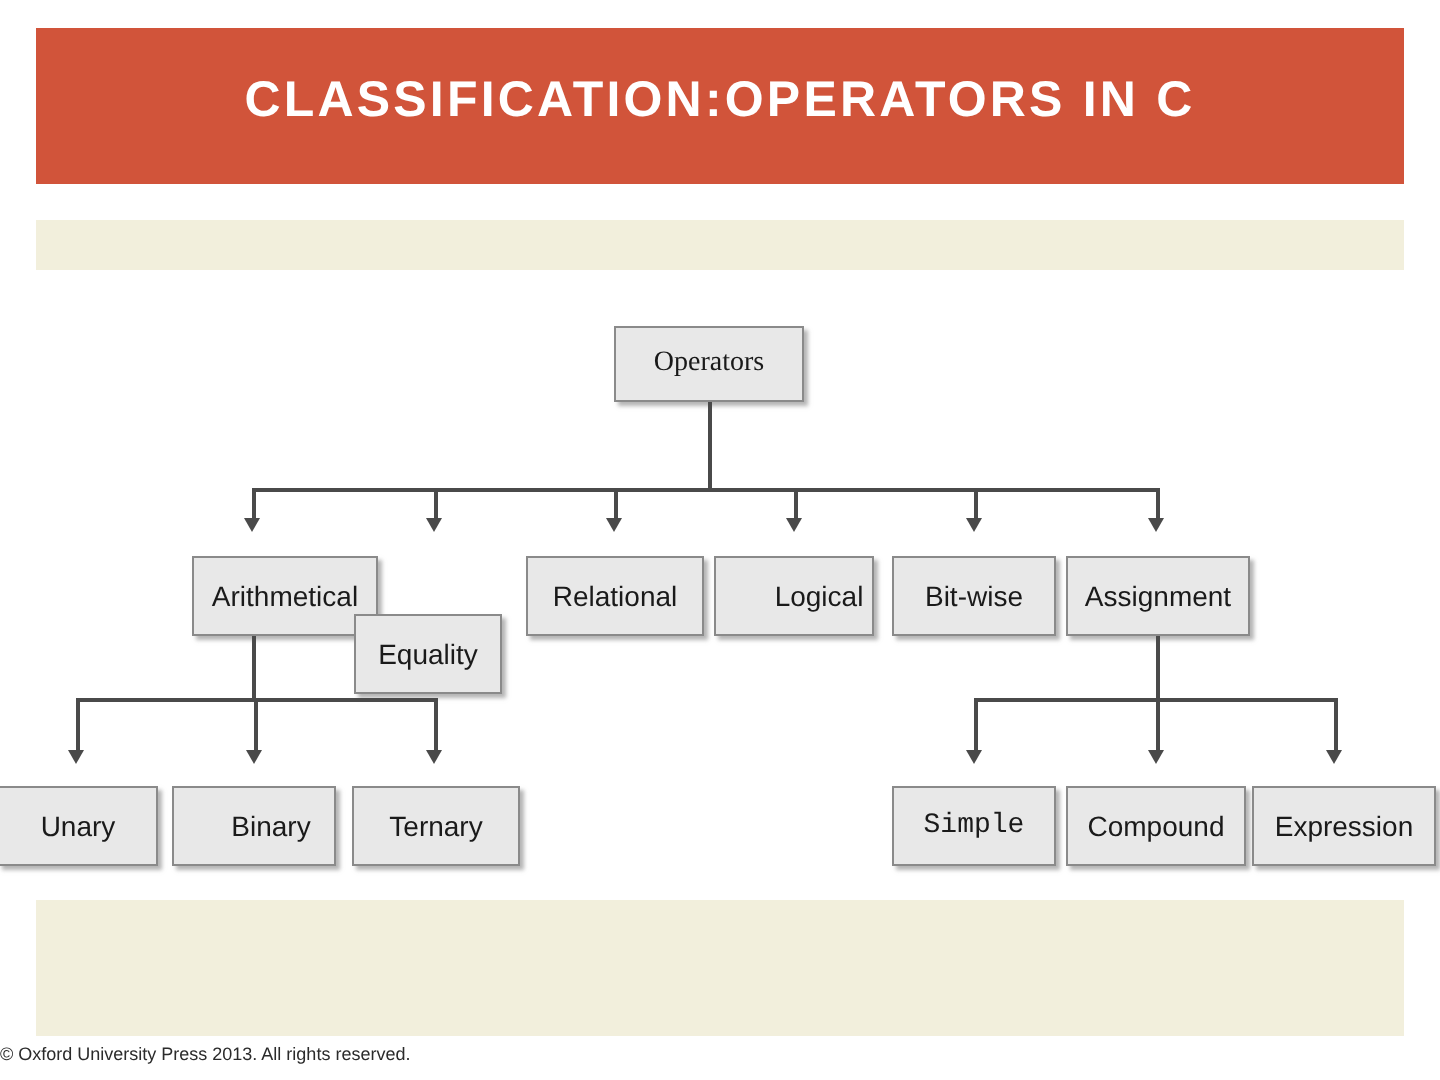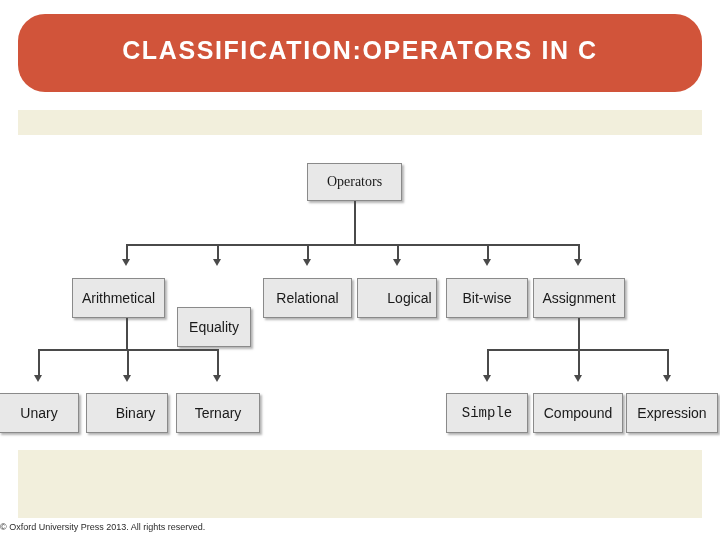--- a/index.html
+++ b/index.html
@@ -20,21 +20,20 @@
     background: #ffffff;
   }
   
   .header-bar {
     position: absolute;
     left: 18px;
     top: 14px;
     width: 684px;
     height: 78px;
     background: #d1543a;
-    border-radius: 27px;
   }
   .header-title {
     position: absolute;
     left: 0;
     top: 0;
     width: 684px;
     height: 78px;
     display: flex;
     align-items: center;
     justify-content: center;
@@ -150,21 +149,21 @@
 
     <div class="line v" style="left:397px; top:109px; height:17px;"></div>
     <div class="arrow" style="left:393px; top:124px;"></div>
 
     <div class="line v" style="left:487px; top:109px; height:17px;"></div>
     <div class="arrow" style="left:483px; top:124px;"></div>
 
     <div class="line v" style="left:578px; top:109px; height:17px;"></div>
     <div class="arrow" style="left:574px; top:124px;"></div>
 
-    <div class="node" style="left:72px; top:143px; width:93px; height:40px;">
+    <div class="node" style="left:96px; top:143px; width:93px; height:40px;">
       <span>Arithmetical</span>
     </div>
     <div class="node" style="left:177px; top:143px; width:74px; height:40px;margin-top:29px;">
       <span>Equality</span>
     </div>
     <div class="node" style="left:263px; top:143px; width:89px; height:40px;">
       <span>Relational</span>
     </div>
     <div class="node" style="left:357px; top:143px; width:80px; height:40px;padding-left:25px;">
       <span>Logical</span>

